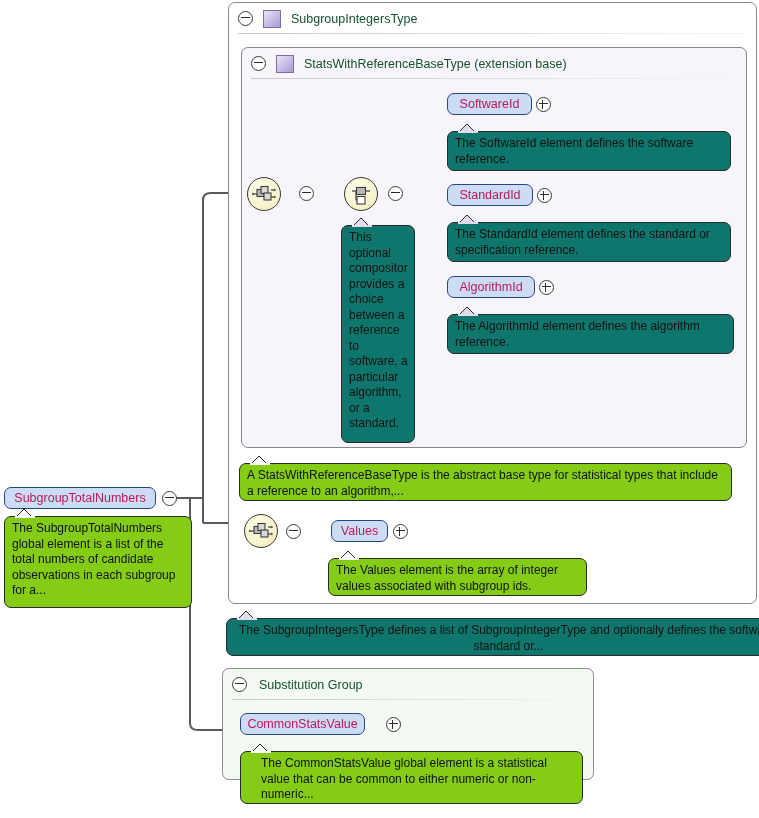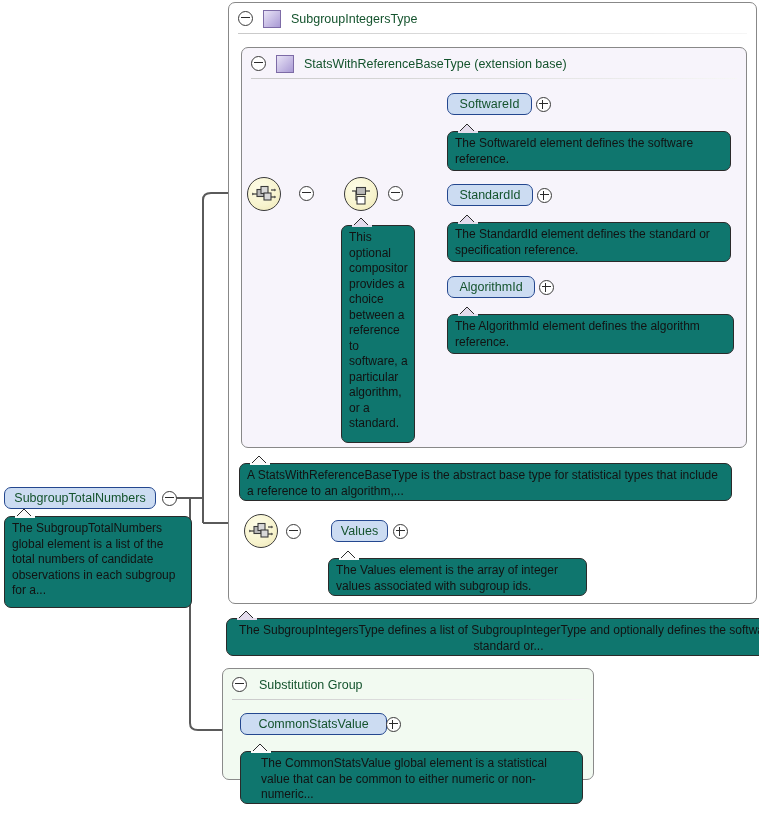--- a/index.html
+++ b/index.html
@@ -61,35 +61,35 @@
   
   .elem{
     position:absolute;
     box-sizing:border-box;
     height:22px;
     border:1px solid #24478f;
     border-radius:7px;
     background:#ccdcf2;
     display:flex;align-items:center;justify-content:center;
     padding:0 9px;
-    font-size:12.5px;color:#14532d;white-space:nowrap;
+    font-size:12.5px;color:#be185d;white-space:nowrap;
   }
 
   
   .note{
     position:absolute;
     box-sizing:border-box;
     border:1px solid #2a2a2a;
     border-radius:7px;
     background:#ffffff;
     font-size:12px;line-height:15.5px;color:#121212;
     padding:4px 6px 4px 7px;
   }
   .note.purple{background:#0f766e;}
-  .note.white{background:#0f766e;}
+  .note.white{background:#84cc16;}
 
   
   .tailsvg{position:absolute;top:-9px;left:10px;}
 
   
   .comp{
     position:absolute;
     width:32px;height:32px;border-radius:50%;
     border:1px solid #3a3a3a;
     background:radial-gradient(circle at 38% 32%,#fefde8 0%,#f7f3cd 60%,#ece4b2 100%);
@@ -284,21 +284,21 @@
   </div>
 
   <div class="typebox green" style="left:222px;top:668px;width:372px;height:112px;">
     <div class="typehdr">
       <span class="pm hdr-pm" style="margin-right:12px;"></span>
       <span>Substitution Group</span>
       <span class="sep"></span>
     </div>
   </div>
 
-  <div class="elem" style="left:240px;top:713px;width:147px;">
+  <div class="elem" style="left:240px;top:713px;width:125px;">
     <span>CommonStatsValue</span>
   </div>
   <span class="pm plus" style="left:386px;top:717px;"></span>
 
   <div class="note white" style="left:240px;top:751px;width:343px;height:53px;padding-left:20px;">
     <svg class="tailsvg" width="20" height="10" viewBox="0 0 20 10">
       <path d="M1,9 L9,1 L17,9" fill="#fbfbfb" stroke="#2a2a2a" stroke-width="1"></path>
       <path d="M0,9 H20" stroke="#fbfbfb" stroke-width="2"></path>
     </svg>
     <span>The CommonStatsValue global element is a statistical value that can be common to either numeric or non-numeric...</span>

